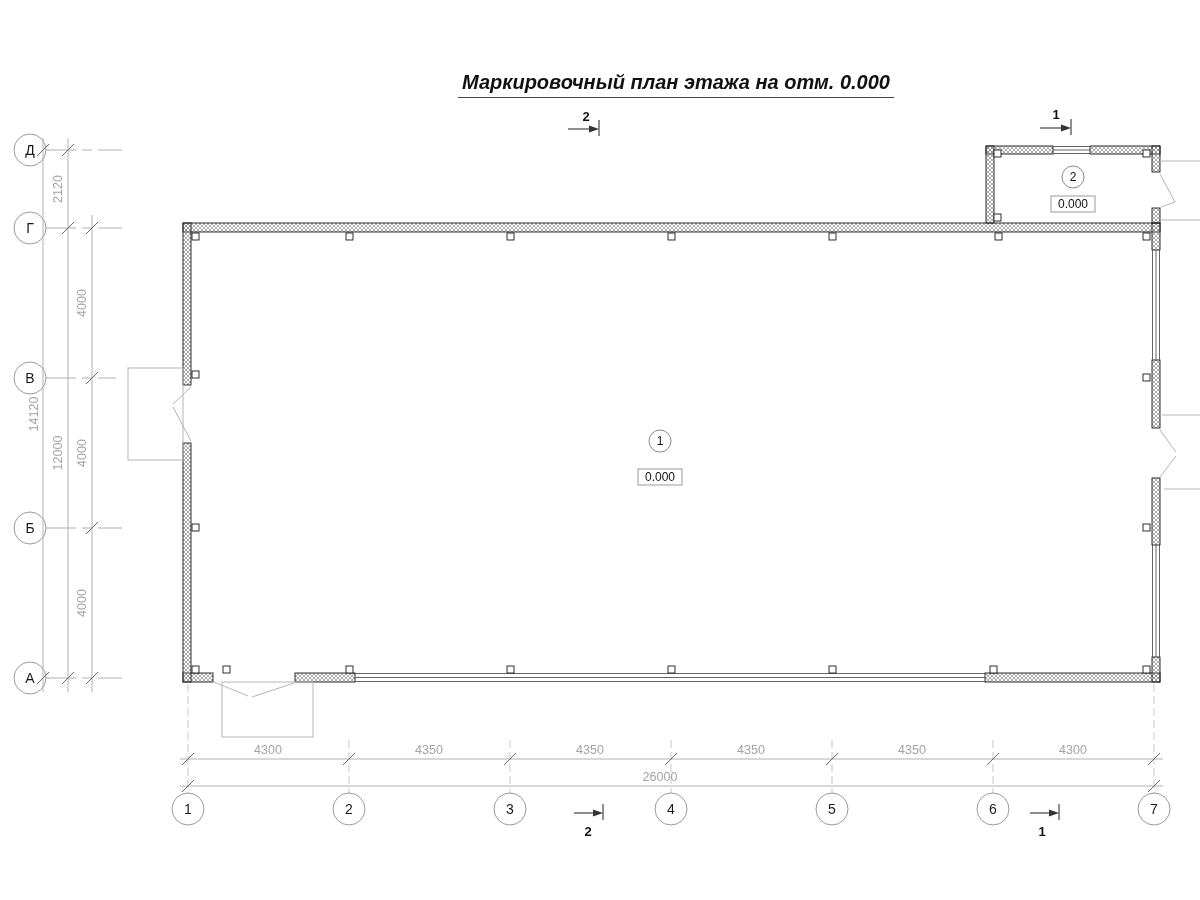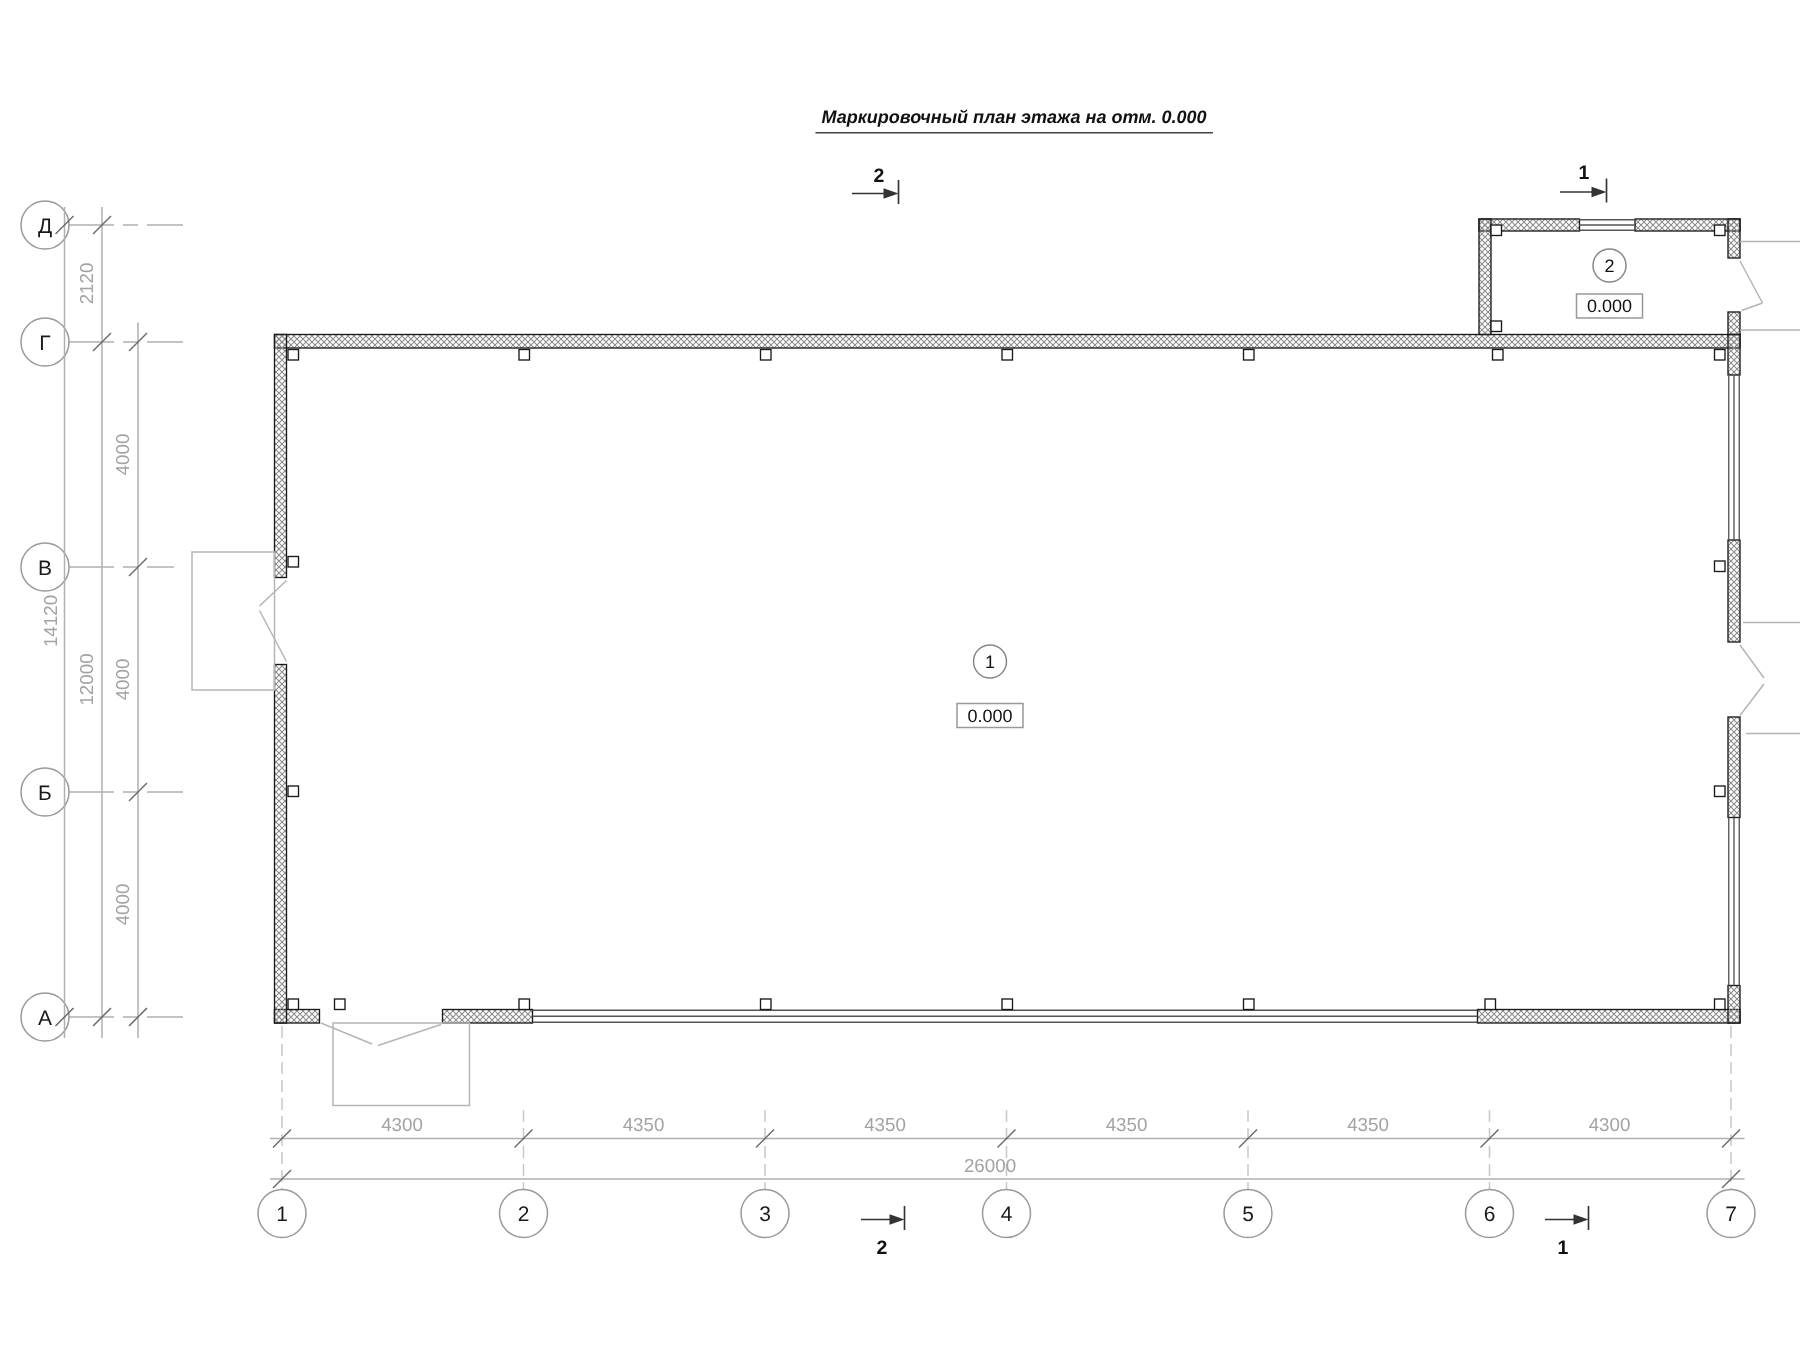--- a/index.html
+++ b/index.html
@@ -2,21 +2,21 @@
 <html><head>
 <meta charset="utf-8">
 <style>
   html,body{margin:0;padding:0;background:#fff;}
   .sheet{
     position:relative;width:1200px;height:900px;background:#ffffff;overflow:hidden;
     font-family:"Liberation Sans", sans-serif;
   }
   .title{
     position:absolute;left:676px;top:71px;transform:translateX(-50%);
-    font-size:12px;font-style:italic;font-weight:bold;color:#111;
+    font-size:20px;font-style:italic;font-weight:bold;color:#111;
     border-bottom:1.2px solid #444;padding:0 4px 3px 4px;white-space:nowrap;
   }
   svg{position:absolute;left:0;top:0;}
   .wall{fill:url(#hatch);stroke:#1a1a1a;stroke-width:0.9;}
   .win{stroke:#555;stroke-width:0.9;fill:none;}
   .swing{stroke:#b5b5b5;stroke-width:1;fill:none;}
   .porch{stroke:#b5b5b5;stroke-width:1;fill:none;}
   .leader{stroke:#b5b5b5;stroke-width:1;fill:none;}
   .marker{fill:#fff;stroke:#1a1a1a;stroke-width:0.9;}
   .axiscircle{fill:#fff;stroke:#9a9a9a;stroke-width:1;}

